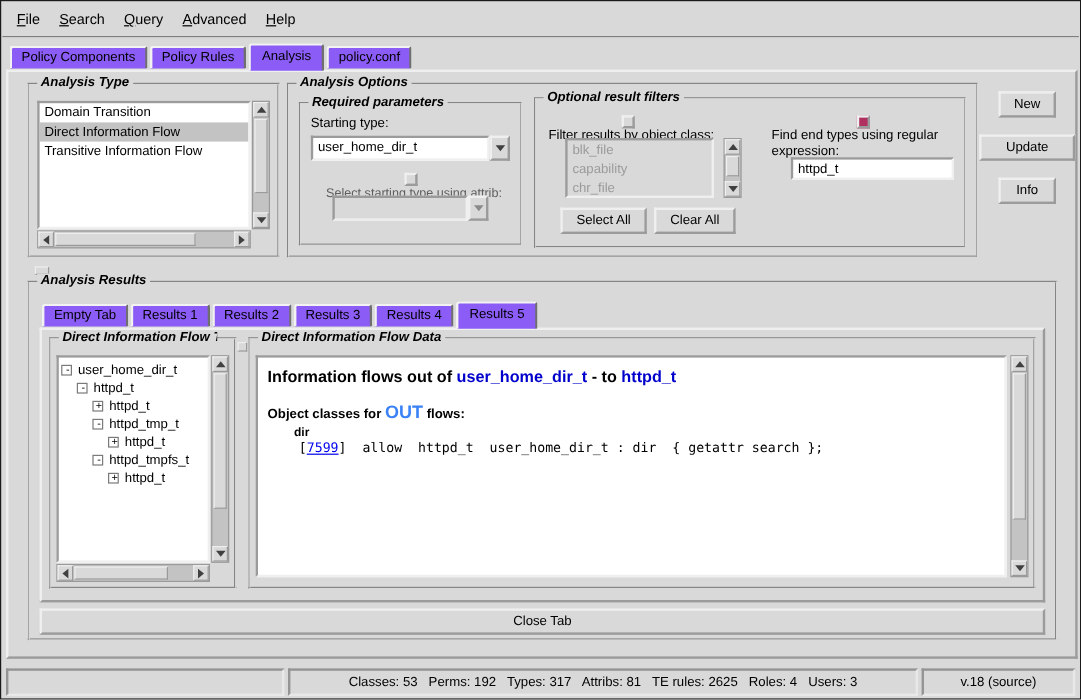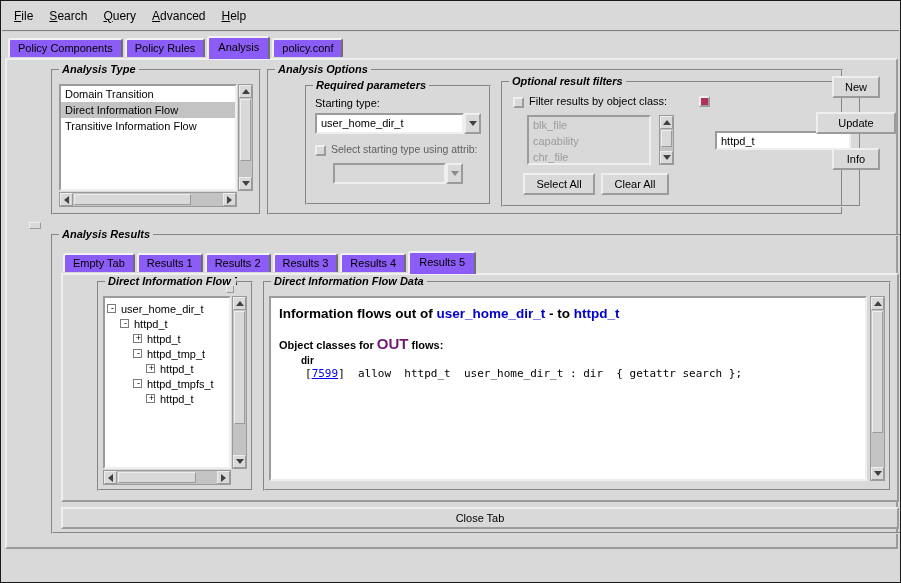--- a/index.html
+++ b/index.html
@@ -6,21 +6,21 @@
   body { background:#808080; font-family:"Liberation Sans","DejaVu Sans",sans-serif; }
   #window {
     position:relative; width:901px; height:583px; background:#d9d9d9;
     border:1px solid #1a1a1a; overflow:hidden; color:#000; font-size:11px;
   }
   
   .raised { background:#d9d9d9; border:2px outset #efefef; }
   .sunken { border:2px inset #efefef; }
   .btn { background:#d9d9d9; border:2px outset #efefef; font-size:11px; text-align:center;
          padding:3px 10px; cursor:default; white-space:nowrap; }
-  .groupbox { position:absolute; border:2px groove #d9d9d9;margin-left:28px; }
+  .groupbox { position:absolute; border:2px groove #d9d9d9; }
   .gb-label { position:absolute; top:-8px; left:6px; background:#d9d9d9; padding:0 3px;
               font-weight:bold; font-style:italic; font-size:11px; white-space:nowrap; }
   
   #menubar { position:absolute; left:1px; top:1px; right:1px; height:30px;
              border-bottom:2px groove #d2d2d2; display:flex; align-items:center; padding:0 4px; }
   .menu-item { display:inline-block; padding:3px 8px; font-size:12px; }
   .menu-item::first-letter { text-decoration:underline; }
   
   .tab-row { position:absolute; display:flex; align-items:flex-end; z-index:5; }
   .tab { background:#8b5cf6; border-top:2px solid #f2f2f2; border-left:2px solid #f2f2f2;
@@ -54,39 +54,39 @@
   .arr-left { border-top:4px solid transparent; border-bottom:4px solid transparent; border-right:5px solid #404040; }
   .arr-right{ border-top:4px solid transparent; border-bottom:4px solid transparent; border-left:5px solid #404040; }
   
   .combo { position:absolute; display:flex; height:21px; }
   .combo-field { flex:1; background:#fff; border:2px inset #efefef; padding:2px 4px;
                  font-size:11px; white-space:nowrap; overflow:hidden; }
   .combo.disabled .combo-field { background:#d9d9d9; }
   .combo-arrow { flex:0 0 17px; background:#d9d9d9; border:2px outset #efefef;
                  display:flex; align-items:center; justify-content:center; }
   
-  .checkrow { position:absolute; display:flex; align-items:center; }
+  .checkrow { position:absolute; display:flex; align-items:center;flex-direction:column; }
   .checkbox { flex:none; width:11px; height:11px; background:#d9d9d9;
               border:2px outset #efefef; margin-right:5px; margin-top:1px; }
   .checkbox.checked { background:#b03060; }
   .checklabel { font-size:11px; line-height:13px; }
   .checklabel.dim { color:#5e5e5e; }
   
   .tree-row { display:flex; align-items:center; height:15px; font-size:11px; white-space:nowrap; }
   .tnode-box { width:9px; height:9px; border:1px solid #7a7a7a; background:#fff; flex:none;
                margin-right:5px; position:relative; }
   .tnode-box::before { position:absolute; left:0; top:-1px; width:9px; text-align:center;
                        font-size:9px; line-height:9px; }
   .box-minus::before { content:"-"; }
   .box-plus::before  { content:"+"; }
   
   .flow-heading { font-size:13.5px; font-weight:bold; margin-top:4px; white-space:pre-wrap; }
   .blue { color:#0000cd; }
   .sub-line { font-size:11px; font-weight:bold; margin-top:14px; white-space:pre-wrap; }
-  .sub-keyword { font-size:15px; font-weight:bold; color:#701a75; }
+  .sub-keyword { font-size:15px; font-weight:bold; color:#3b82f6; }
   .obj-class { font-size:10px; font-weight:bold; margin:3px 0 1px 22px; }
   .rule-line { font-family:"DejaVu Sans Mono","Liberation Mono",monospace; font-size:11px;
                margin-left:26px; white-space:pre; }
   .rule-link { color:#0000ee; text-decoration:underline; }
   
   .sash { position:absolute; width:12px; height:7px; background:#d9d9d9; border:1px outset #eee; }
   
   #statusbar { position:absolute; left:4px; top:556px; right:4px; height:23px; display:flex; gap:3px; }
   .scell { border:2px inset #e8e8e8; display:flex; align-items:center; justify-content:center;
            font-size:11px; white-space:pre; overflow:hidden; }
@@ -191,20 +191,21 @@
           <div class="sbtn">
               <span class="arr arr-down"></span>
             </div>
         </div>
 
         <div class="btn" style="position:absolute; left:20px; top:90px; width:72px;">Select All</div>
         <div class="btn" style="position:absolute; left:98px; top:90px; width:68px;">Clear All</div>
 
         <div class="checkrow" style="left:196px; top:12px; width:158px;">
           <span class="checkbox checked"></span>
+          <span class="checklabel">Find end types using regular expression:</span>
         </div>
         <input class="sunken" style="position: absolute; left: 212px; top: 48px; width: 136px; height: 19px; background: rgb(255, 255, 255); font-size: 11px; padding: 1px 4px; font-family: inherit;" value="httpd_t">
       </div>
     </div>
 
     <div style="position:absolute; left:816px; top:16px; width:66px; display:flex; flex-direction:column; align-items:center;">
       <div class="btn" style="width:48px; margin-bottom:14px;">New</div>
       <div class="btn" style="width:80px; margin-bottom:14px;">Update</div>
       <div class="btn" style="width:48px;">Info</div>
     </div>
@@ -302,14 +303,19 @@
                 <span class="arr arr-down"></span>
               </div>
           </div>
         </div>
       </div>
 
       <div class="btn" style="position:absolute; left:8px; right:8px; bottom:3px; height:22px; padding:3px 0;">Close Tab</div>
     </div>
   </div>
 
+  <div id="statusbar">
+    <div class="scell" style="flex:0 0 232px;"></div>
+    <div class="scell" style="flex:1;">Classes: 53   Perms: 192   Types: 317   Attribs: 81   TE rules: 2625   Roles: 4   Users: 3</div>
+    <div class="scell" style="flex:0 0 128px;">v.18 (source)</div>
+  </div>
 
 </div>
 
 </body></html>

